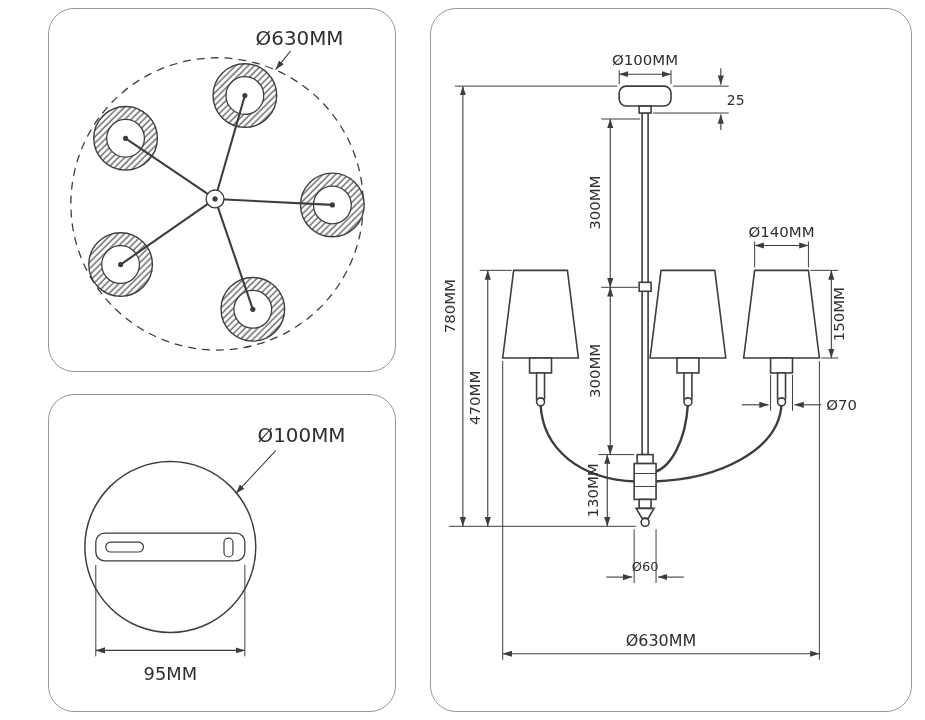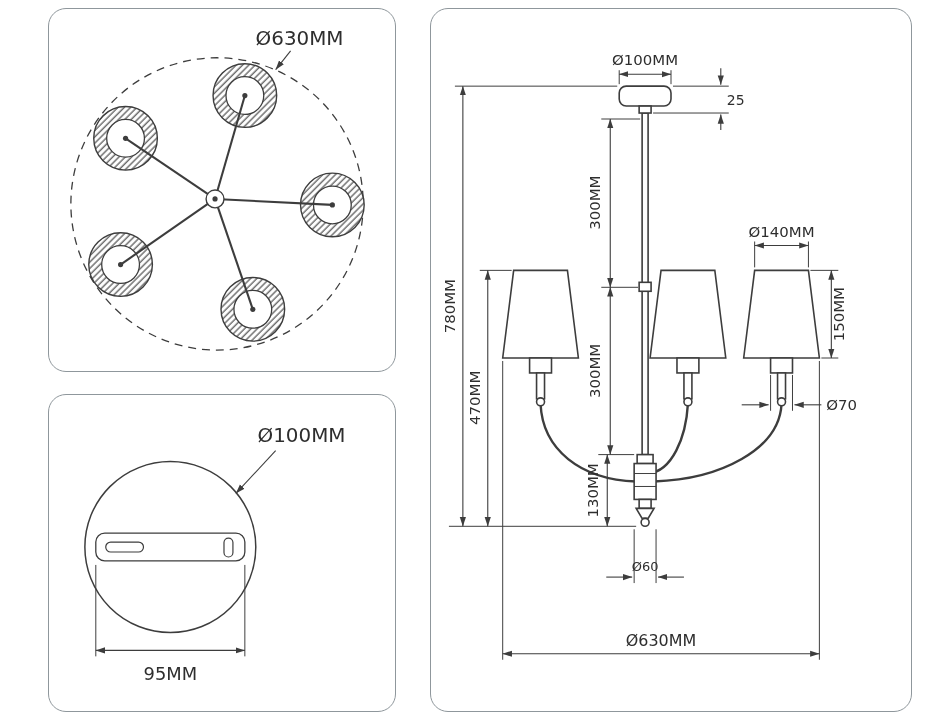--- a/index.html
+++ b/index.html
@@ -1,21 +1,21 @@
 <!DOCTYPE html>
 <html><head>
 <meta charset="utf-8">
 <style>
   html,body{margin:0;padding:0;background:#e9e9e9;}
   .stage{
     position:relative;width:925px;height:720px;background:#ffffff;
     font-family:"DejaVu Sans","Liberation Sans",sans-serif;overflow:hidden;
   }
   .panel{
-    position:absolute;background:#ffffff;border:1.6px solid #8f979c;border-radius:18px;
+    position:absolute;background:#ffffff;border:1.6px solid #8f979c;border-radius:26px;
     box-sizing:border-box;
   }
   #panel-top-view{left:48px;top:8px;width:348px;height:364px;}
   #panel-canopy-view{left:48px;top:394px;width:348px;height:318px;}
   #panel-side-view{left:430px;top:8px;width:482px;height:704px;}
   svg{display:block;width:100%;height:100%;}
   .outline{fill:#ffffff;stroke:#3d3d3d;stroke-width:1.6;}
   .thin{fill:none;stroke:#3d3d3d;stroke-width:1.1;}
   .ext{fill:none;stroke:#3d3d3d;stroke-width:1;}
   .arm{fill:none;stroke:#3d3d3d;stroke-width:2.4;}

